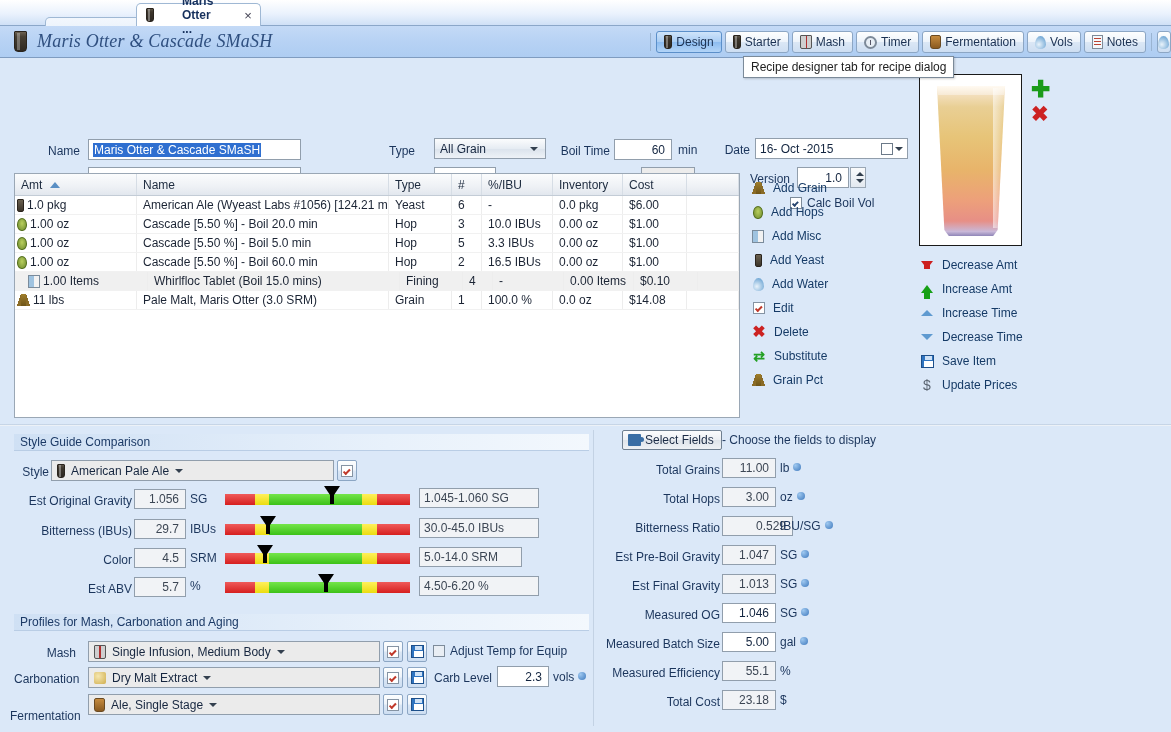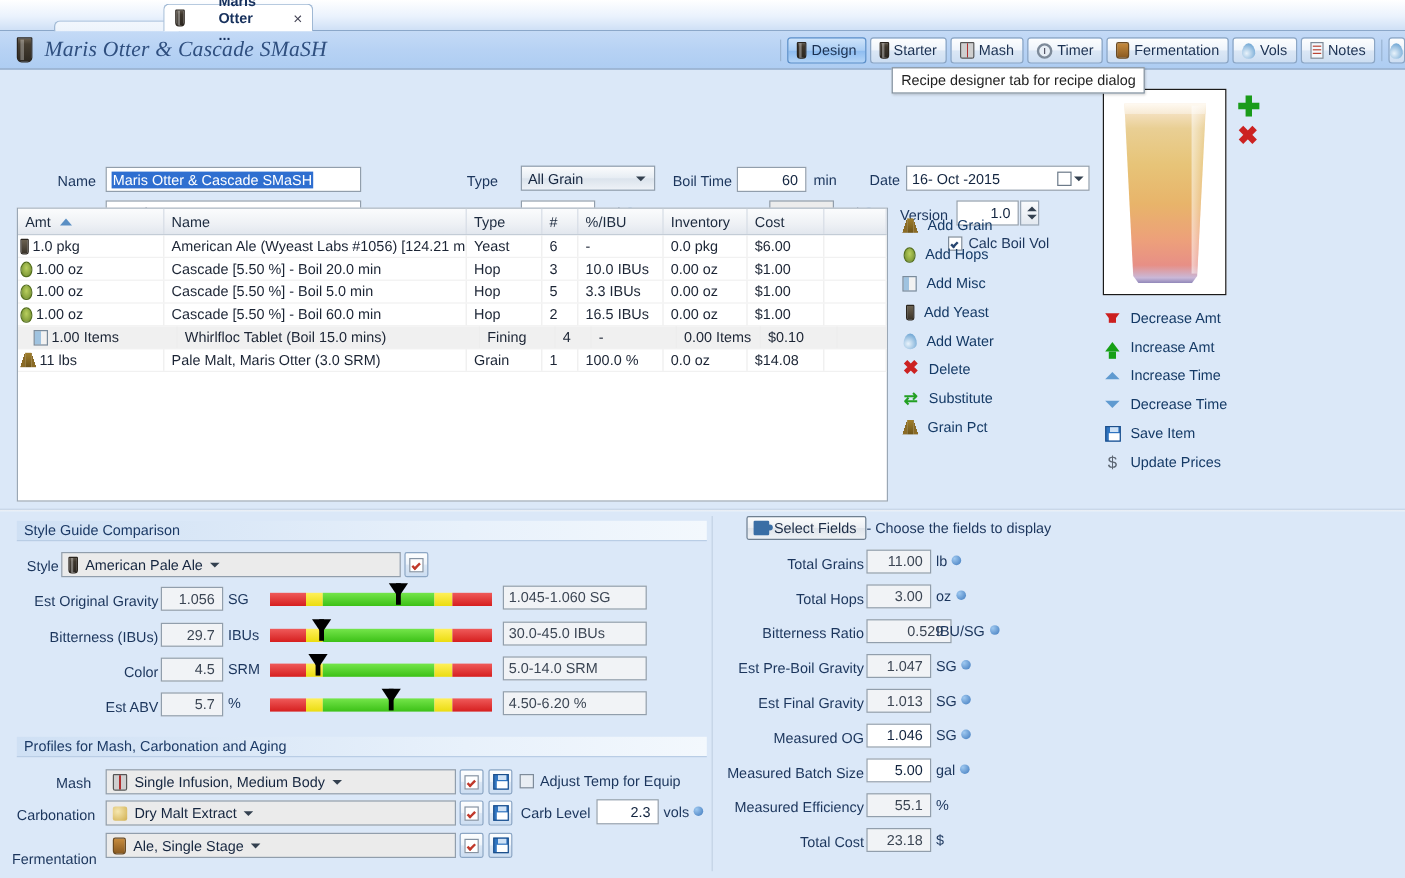--- a/index.html
+++ b/index.html
@@ -507,20 +507,24 @@
       </div>
     <div class="act">
       <span class="i-yeast" style="margin-left:3px;"></span>
       <span>Add Yeast</span>
       </div>
     <div class="act">
       <span class="waterdrop" style="margin-left:1px;"></span>
       <span>Add Water</span>
       </div>
     <div class="act">
+      <span class="chk-ico" style="margin-left:1px;"></span>
+      <span>Edit</span>
+      </div>
+    <div class="act">
       <span class="x-ico">✖</span>
       <span>Delete</span>
       </div>
     <div class="act">
       <span class="sub-ico">⇄</span>
       <span>Substitute</span>
       </div>
     <div class="act">
       <span class="i-grain"></span>
       <span>Grain Pct</span>
@@ -609,21 +613,21 @@
   <div class="stat-fld ro" style="left:134px;top:548px;width:52px;">4.5</div>
   <div class="unit" style="left:190px;top:551px;">SRM</div>
   <div class="bar" style="left:225px;top:553px;width:185px;">
     <div class="seg" style="width:16%;background:linear-gradient(to bottom,#ef5a5a,#d61f1f);"></div>
     <div class="seg" style="width:8%;background:linear-gradient(to bottom,#fff05a,#ebdc10);"></div>
     <div class="seg" style="width:50%;background:linear-gradient(to bottom,#74e54a,#3cc117);"></div>
     <div class="seg" style="width:8%;background:linear-gradient(to bottom,#fff05a,#ebdc10);"></div>
     <div class="seg" style="width:18%;background:linear-gradient(to bottom,#ef5a5a,#d61f1f);"></div>
     <div class="marker" style="left:32px;top:-8px;"></div>
   </div>
-  <div class="stat-fld ro" style="left:419px;top:547px;width:120px;justify-content:flex-start;padding-left:4px;">5.0-14.0 SRM</div>
+  <div class="stat-fld ro" style="left:419px;top:547px;width:103px;justify-content:flex-start;padding-left:4px;">5.0-14.0 SRM</div>
 
   <div class="stat-lbl" style="left:10px;top:582px;width:122px;">Est ABV</div>
   <div class="stat-fld ro" style="left:134px;top:577px;width:52px;">5.7</div>
   <div class="unit" style="left:190px;top:579px;">%</div>
   <div class="bar" style="left:225px;top:582px;width:185px;">
     <div class="seg" style="width:16%;background:linear-gradient(to bottom,#ef5a5a,#d61f1f);"></div>
     <div class="seg" style="width:8%;background:linear-gradient(to bottom,#fff05a,#ebdc10);"></div>
     <div class="seg" style="width:50%;background:linear-gradient(to bottom,#74e54a,#3cc117);"></div>
     <div class="seg" style="width:8%;background:linear-gradient(to bottom,#fff05a,#ebdc10);"></div>
     <div class="seg" style="width:18%;background:linear-gradient(to bottom,#ef5a5a,#d61f1f);"></div>

